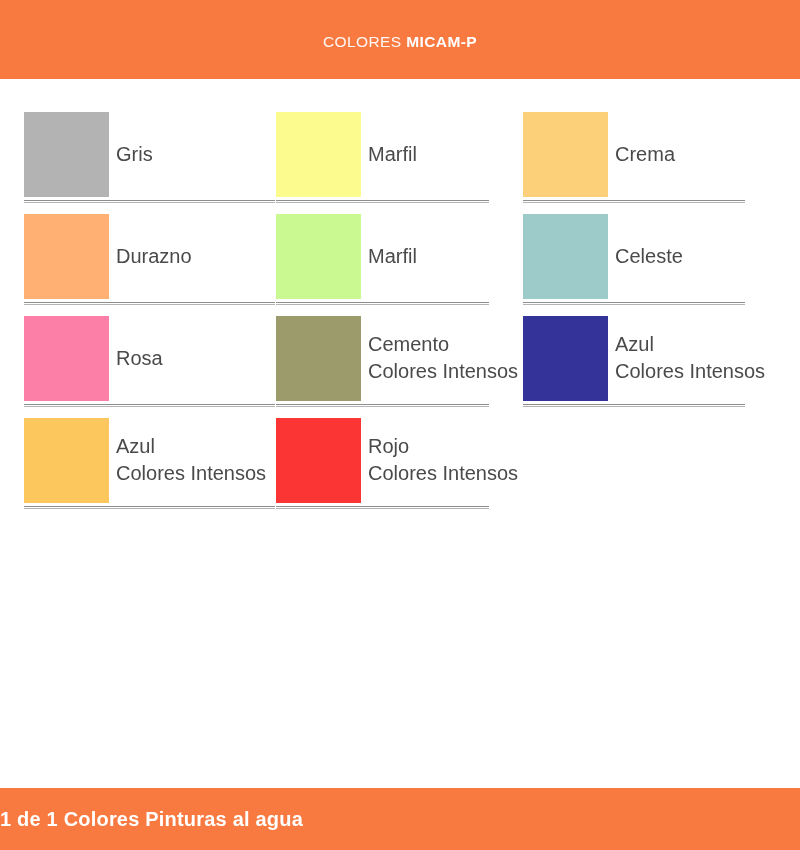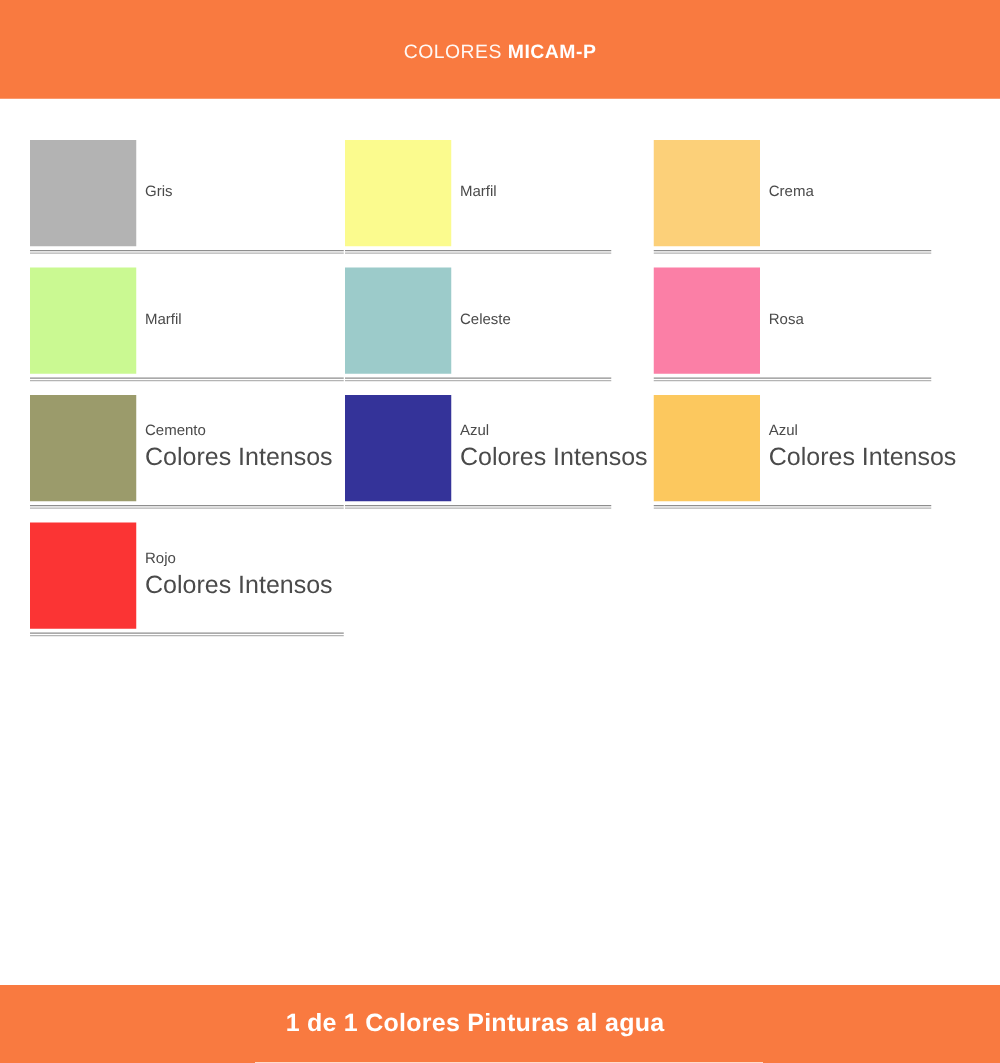--- a/index.html
+++ b/index.html
@@ -78,21 +78,21 @@
     box-shadow: 0 1px 2px rgba(0,0,0,0.12);
   }
   .swatch-labels {
     margin-left: 7px;
     display: flex;
     flex-direction: column;
     justify-content: center;
   }
   .swatch-name {
     color: #4a4a4a;
-    font-size: 12px;
+    font-size: 20px;
     line-height: 1.33;
     white-space: nowrap;
   }
   .swatch-sub {
     color: #4a4a4a;
     font-size: 20px;
     line-height: 1.33;
     white-space: nowrap;
   }
   
@@ -112,21 +112,21 @@
   
   .footer-band {
     position: absolute;
     left: 0;
     bottom: 0;
     width: 800px;
     height: 62px;
     background: #f97a40;
     display: flex;
     align-items: center;
-    justify-content: center;
+    justify-content: flex-start;
     box-sizing: border-box;
     padding-right: 40px;
   }
   .footer-text {
     color: #ffffff;
     font-size: 20px;
     font-weight: 700;
     letter-spacing: 0.2px;
     white-space: nowrap;
   }
@@ -156,20 +156,27 @@
       <div class="cell-rule"></div>
     </div>
     <div class="swatch-cell">
       <div class="swatch-chip" style="background: rgb(252, 208, 121);"></div>
       <div class="swatch-labels">
         <div class="swatch-name">Crema</div>
       </div>
       <div class="cell-rule"></div>
     </div>
     <div class="swatch-cell">
+      <div class="swatch-chip" style="background: rgb(255, 176, 114);"></div>
+      <div class="swatch-labels">
+        <div class="swatch-name">Durazno</div>
+      </div>
+      <div class="cell-rule"></div>
+    </div>
+    <div class="swatch-cell">
       <div class="swatch-chip" style="background: rgb(202, 249, 146);"></div>
       <div class="swatch-labels">
         <div class="swatch-name">Marfil</div>
       </div>
       <div class="cell-rule"></div>
     </div>
     <div class="swatch-cell">
       <div class="swatch-chip" style="background: rgb(156, 203, 202);"></div>
       <div class="swatch-labels">
         <div class="swatch-name">Celeste</div>

